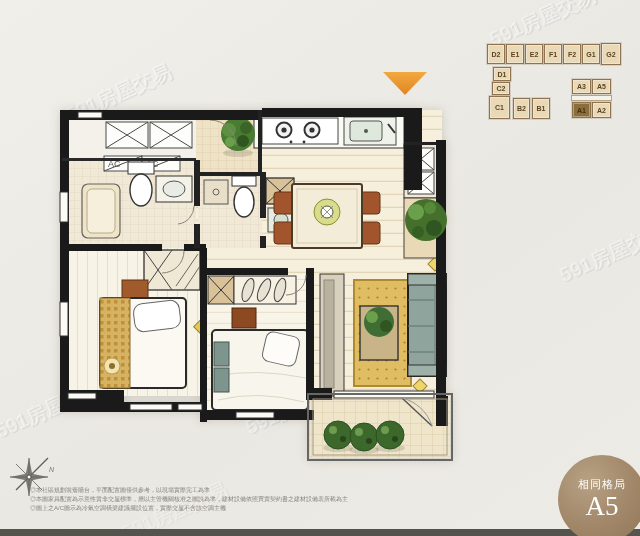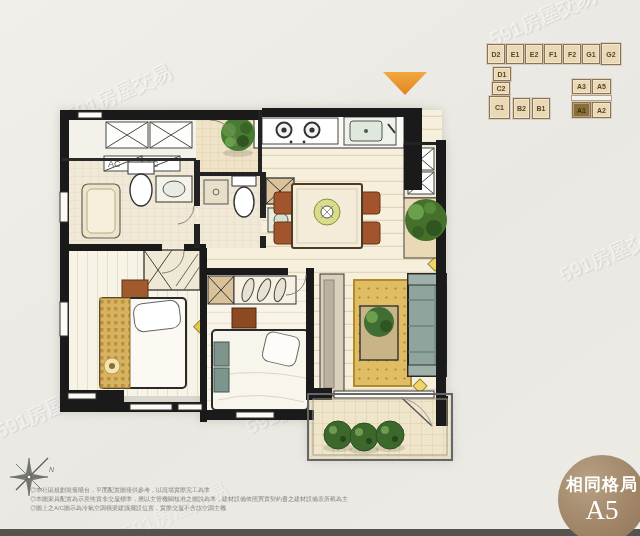--- a/index.html
+++ b/index.html
@@ -32,21 +32,21 @@
   .compass{position:absolute;left:6px;top:454px;}
   .compass-mark{position:absolute;left:49px;top:466px;font-size:7px;font-style:italic;color:#77766f;}
 
   
   .notes{position:absolute;left:30px;top:486px;color:#84837d;font-size:6px;line-height:9px;}
 
   
   .badge{position:absolute;left:558px;top:455px;width:88px;height:88px;border-radius:50%;
     background:radial-gradient(circle at 35% 30%,#b7a184 0%,#a18668 55%,#8f7659 100%);
     display:flex;flex-direction:column;align-items:center;justify-content:center;color:#fff;z-index:3;}
-  .badge .t1{font-size:17px;letter-spacing:1px;font-weight:bold;}
+  .badge .t1{font-size:11px;letter-spacing:1px;}
   .badge .t2{font-size:27px;font-family:"Liberation Serif",serif;margin-top:-1px;}
 
   .bottom-strip{position:absolute;left:0;top:529px;width:640px;height:7px;background:#44423c;opacity:.9;z-index:1;}
 </style>
 </head>
 <body>
 
 <div class="stage">
 
   <div class="wm" style="left:62px;top:80px">591房屋交易</div>

